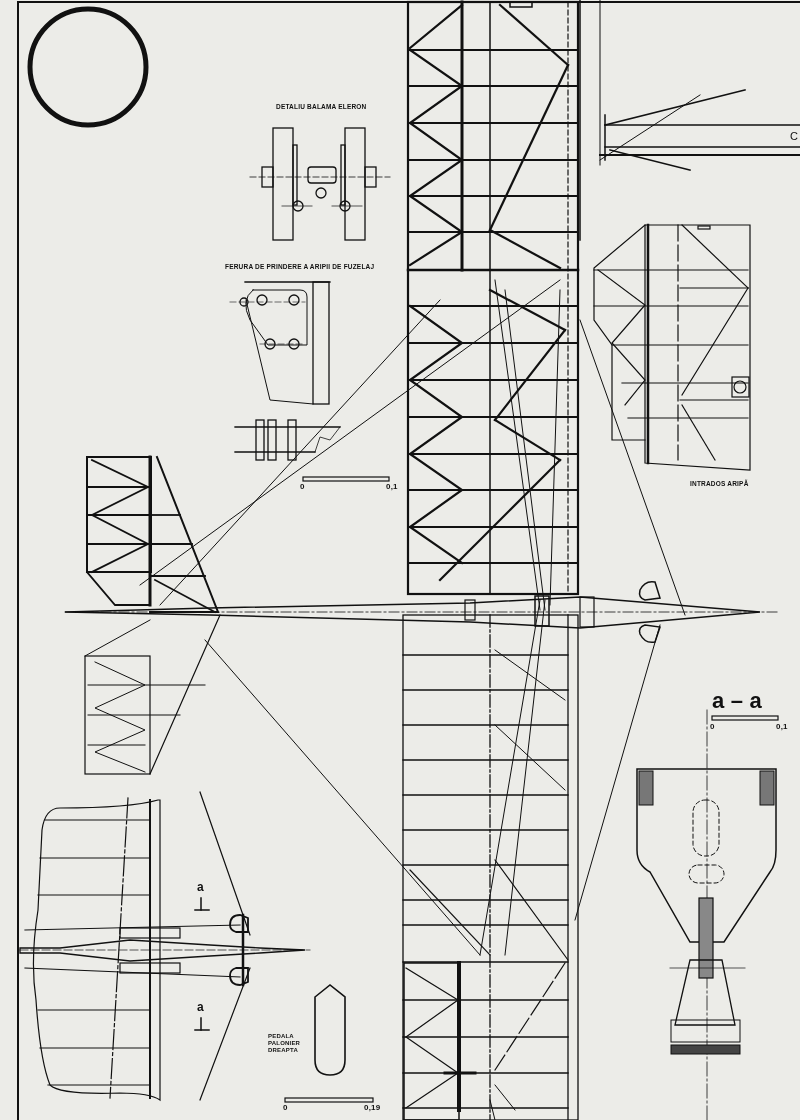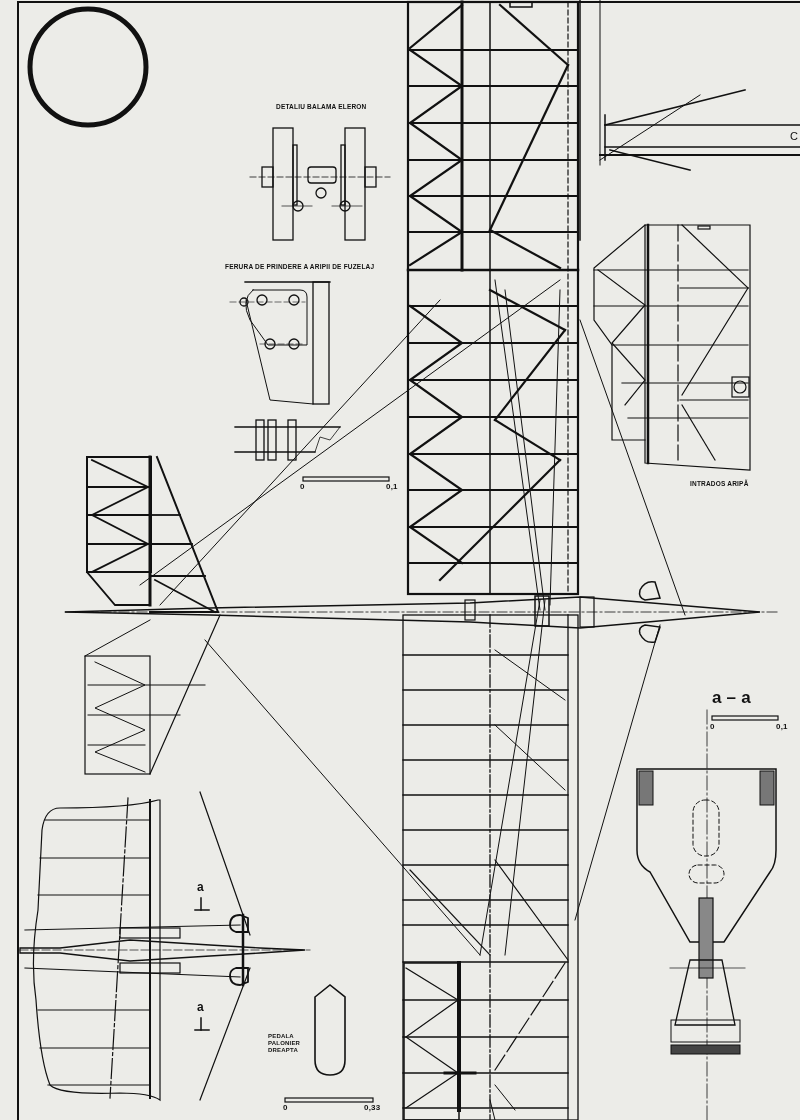--- a/index.html
+++ b/index.html
@@ -2,21 +2,21 @@
 <html><head>
 <meta charset="utf-8">
 <style>
   html,body{margin:0;padding:0;background:#e9e9e6;}
   #sheet{position:relative;width:800px;height:1120px;background:#ecece8;overflow:hidden;}
   svg{position:absolute;left:0;top:0;}
   .lbl{position:absolute;font-family:"Liberation Sans",sans-serif;font-weight:bold;color:#111;white-space:nowrap;letter-spacing:0.2px;}
   .small{font-size:6.5px;}
   .tiny{font-size:6px;line-height:7px;white-space:pre;}
   .tick{font-size:8px;}
-  .sect{font-size:17px;font-weight:bold;}
+  .sect{font-size:22px;font-weight:bold;}
   .sect-sm{font-size:12px;}
 </style>
 </head>
 <body>
 
 <div id="sheet">
 <svg width="800" height="1120" viewBox="0 0 800 1120" xmlns="http://www.w3.org/2000/svg" stroke="#111" fill="none" stroke-linecap="square">
 
   <g>
     <line x1="18" y1="2" x2="800" y2="2" stroke-width="2"></line>
@@ -292,14 +292,14 @@
 <div class="lbl small" style="left:690px;top:480px;">INTRADOS ARIPĂ</div>
 <div class="lbl sect" style="left:712px;top:688px;">a – a</div>
 <div class="lbl tick" style="left:710px;top:722px;">0</div>
 <div class="lbl tick" style="left:776px;top:722px;">0,1</div>
 <div class="lbl sect-sm" style="left:197px;top:880px;">a</div>
 <div class="lbl sect-sm" style="left:197px;top:1000px;">a</div>
 <div class="lbl tiny" style="left:268px;top:1033px;">PEDALA
 PALONIER
 DREAPTA</div>
 <div class="lbl tick" style="left:283px;top:1103px;">0</div>
-<div class="lbl tick" style="left:364px;top:1103px;">0,33</div>
+<div class="lbl tick" style="left:364px;top:1103px;">0,19</div>
 </div>
 
 </body></html>

